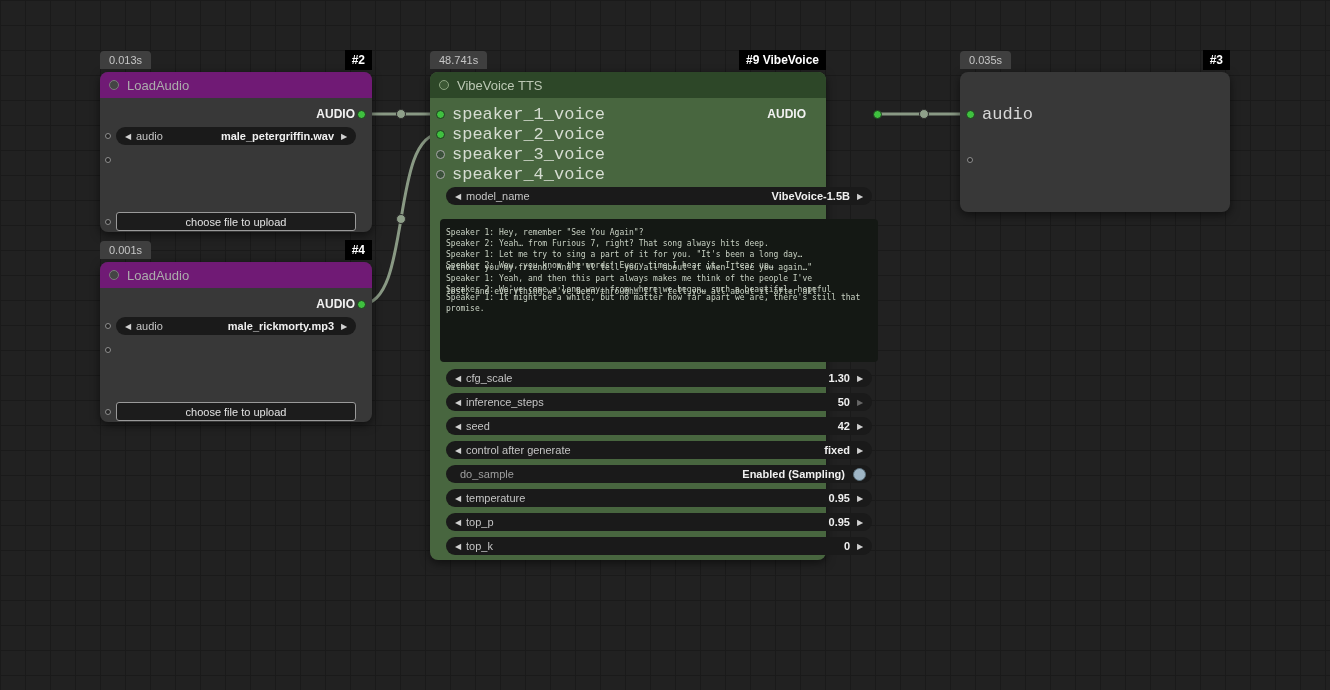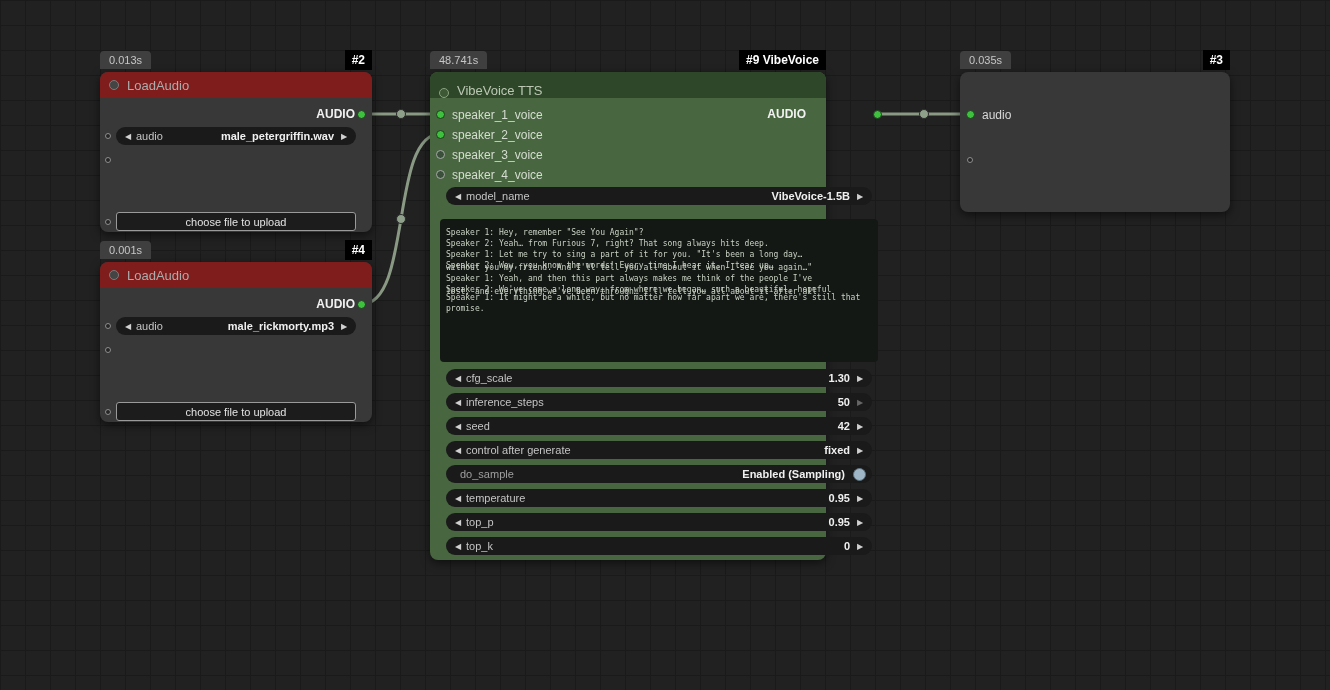--- a/index.html
+++ b/index.html
@@ -15,39 +15,39 @@
   }
 
   .links { position:absolute; left:0; top:0; z-index:1; }
   .links path { stroke:#8fa08a; stroke-width:3; fill:none; opacity:.95; }
   .links circle { fill:#8fa08a; stroke:#2b2b2b; stroke-width:1; }
 
   .node { position:absolute; border-radius:8px; box-shadow:0 3px 10px rgba(0,0,0,.55); z-index:2; }
   .node .title { height:26px; display:flex; align-items:center; gap:8px; padding-left:9px;
                  border-radius:8px 8px 0 0; font-size:13px; }
   .gray-node { background:#383838; }
-  .gray-node .title { background:#7f1d1d; color:#acacac; }
+  .gray-node .title { background:#701a75; color:#acacac; }
   .green-node { background:#48663f; }
-  .green-node .title { background:#2d4728; color:#bcc8b4;align-items:flex-end; }
+  .green-node .title { background:#2d4728; color:#bcc8b4; }
 
   .collapse-dot { width:10px; height:10px; border-radius:50%; background:#444; border:1px solid #7c7c7c; flex:0 0 auto; }
   .green-node .collapse-dot { background:#3c5834; border-color:#8ba37f; }
 
   .timing-badge { position:absolute; top:-21px; left:0; background:#3f3f3f; color:#c6c6c6;
                   font-size:11px; padding:3px 9px; border-radius:4px 4px 0 0; white-space:nowrap; }
   .order-badge { position:absolute; top:-22px; right:0; background:#000; color:#fff;
                  font-weight:bold; font-size:12px; padding:3px 7px; white-space:nowrap; }
 
   .slot-dot { position:absolute; border-radius:50%; }
   .dot-green { width:9px; height:9px; background:#3fc13f; border:1px solid #1f3b1f; }
   .dot-hollow { width:9px; height:9px; background:#3a503a; border:1.5px solid #a9a9a9; }
   .dot-small { width:6px; height:6px; background:#262626; border:1px solid #8d8d8d; }
 
   .out-label { position:absolute; font-size:12px; font-weight:bold; color:#f2f2f2; }
-  .in-label  { position:absolute; font-size:12px; color:#d8d8d8; line-height:16px; white-space:nowrap; }
+  .in-label  { position:absolute; font-size:17px; color:#d8d8d8; line-height:16px; white-space:nowrap;font-family:Liberation Mono, monospace; }
   .green-node .in-label { color:#d6ddd2; }
 
   .widget { position:absolute; height:18px; background:#1a1a1a; border-radius:9px;
             display:flex; align-items:center; font-size:11px; color:#c4c4c4; padding:0 6px; }
   .widget .arr { font-size:8px; color:#d0d0d0; width:12px; text-align:center; cursor:pointer; flex:0 0 auto; }
   .widget .arr.dim { color:#666; }
   .widget .wl { margin-left:2px; white-space:nowrap; }
   .widget .wv { flex:1; text-align:right; color:#f0f0f0; font-weight:bold; margin-right:4px; white-space:nowrap; }
   .widget.noarr .wl { margin-left:8px; color:#9f9f9f; }
   .widget.noarr .wv { margin-right:6px; }

